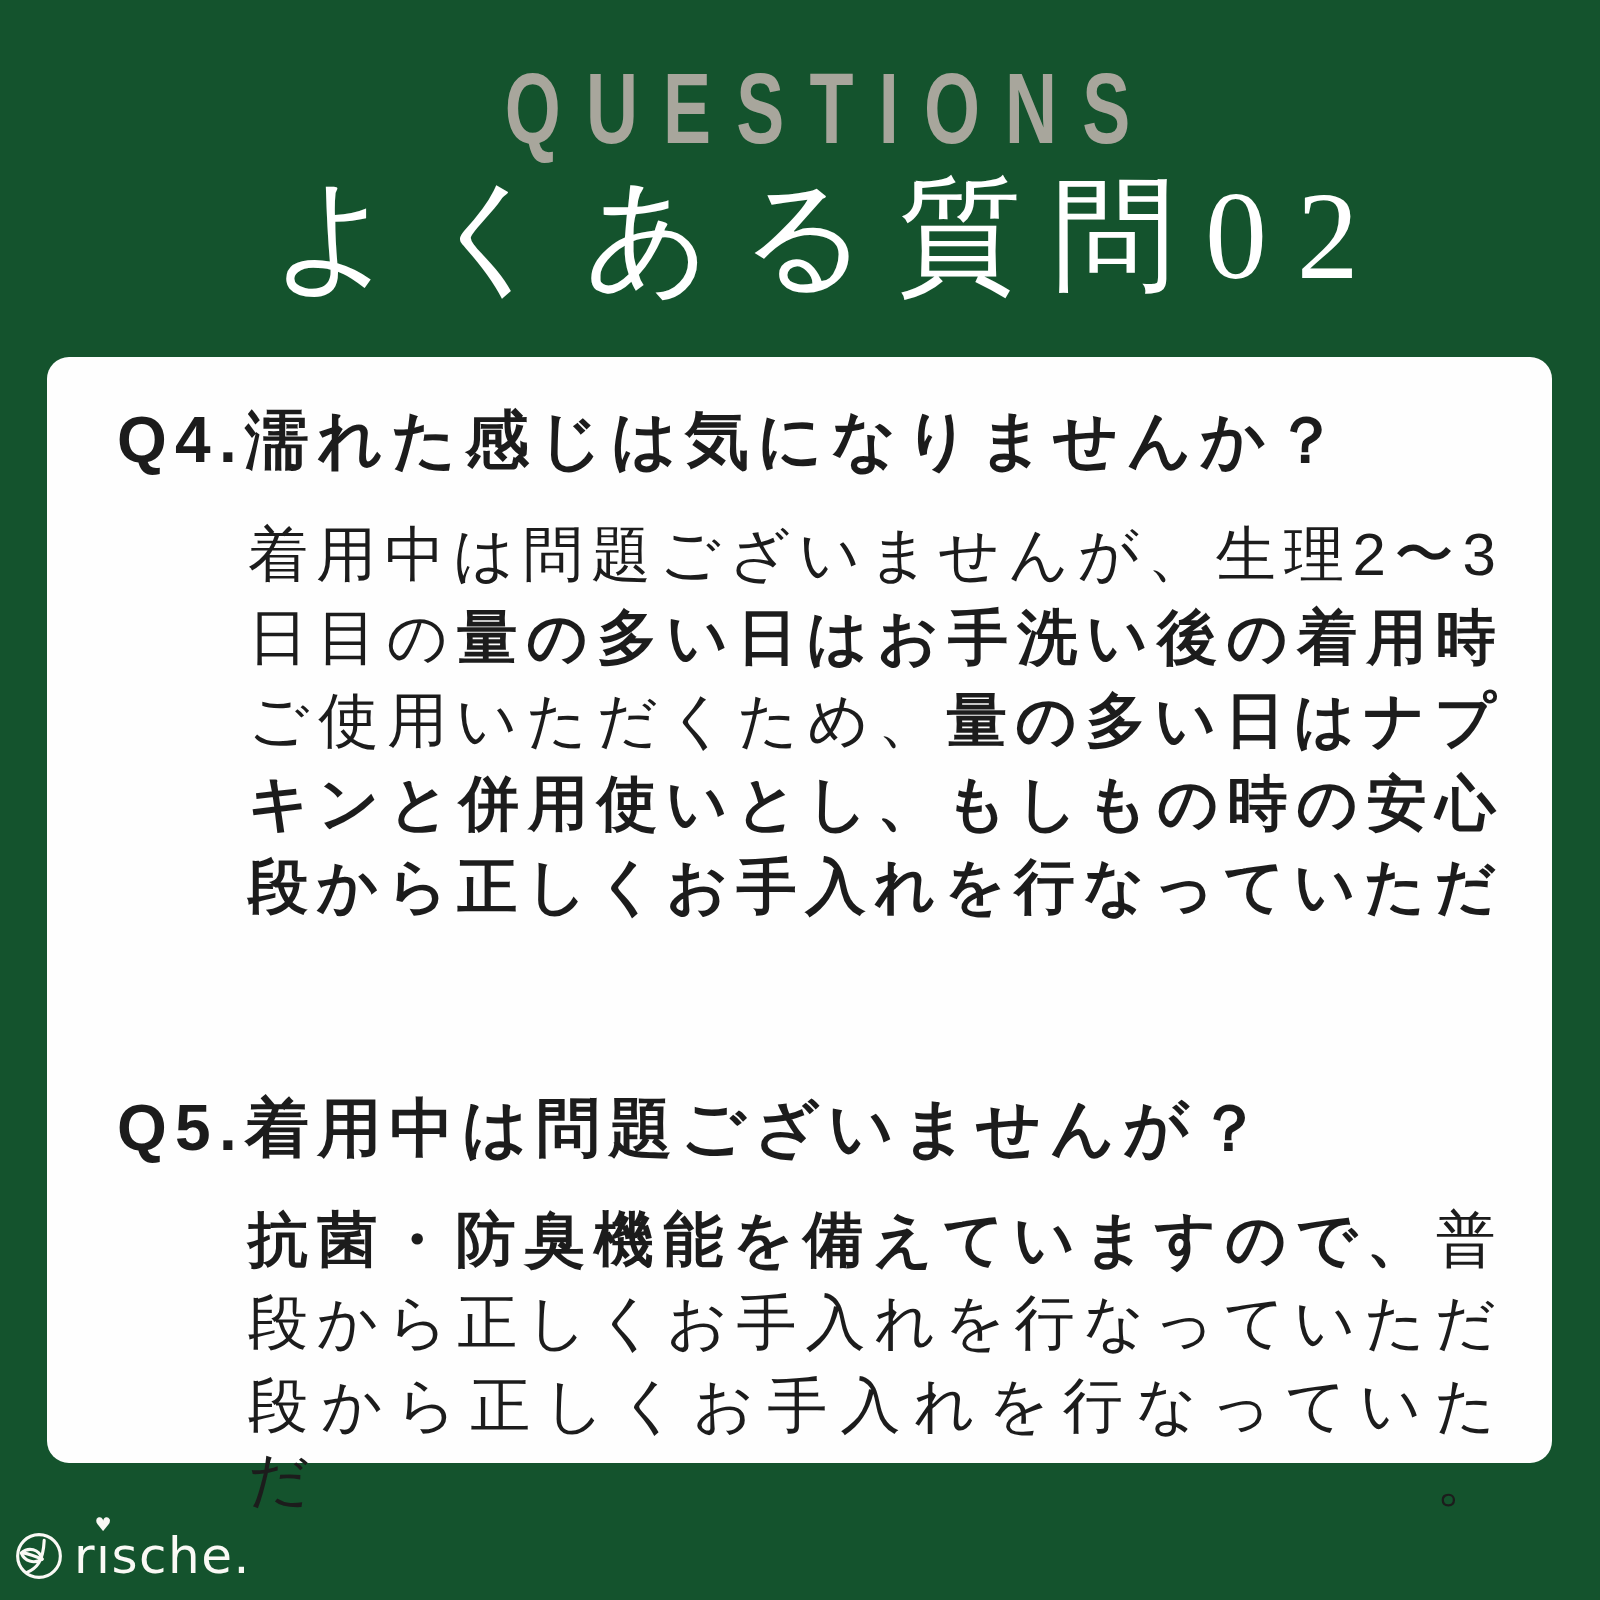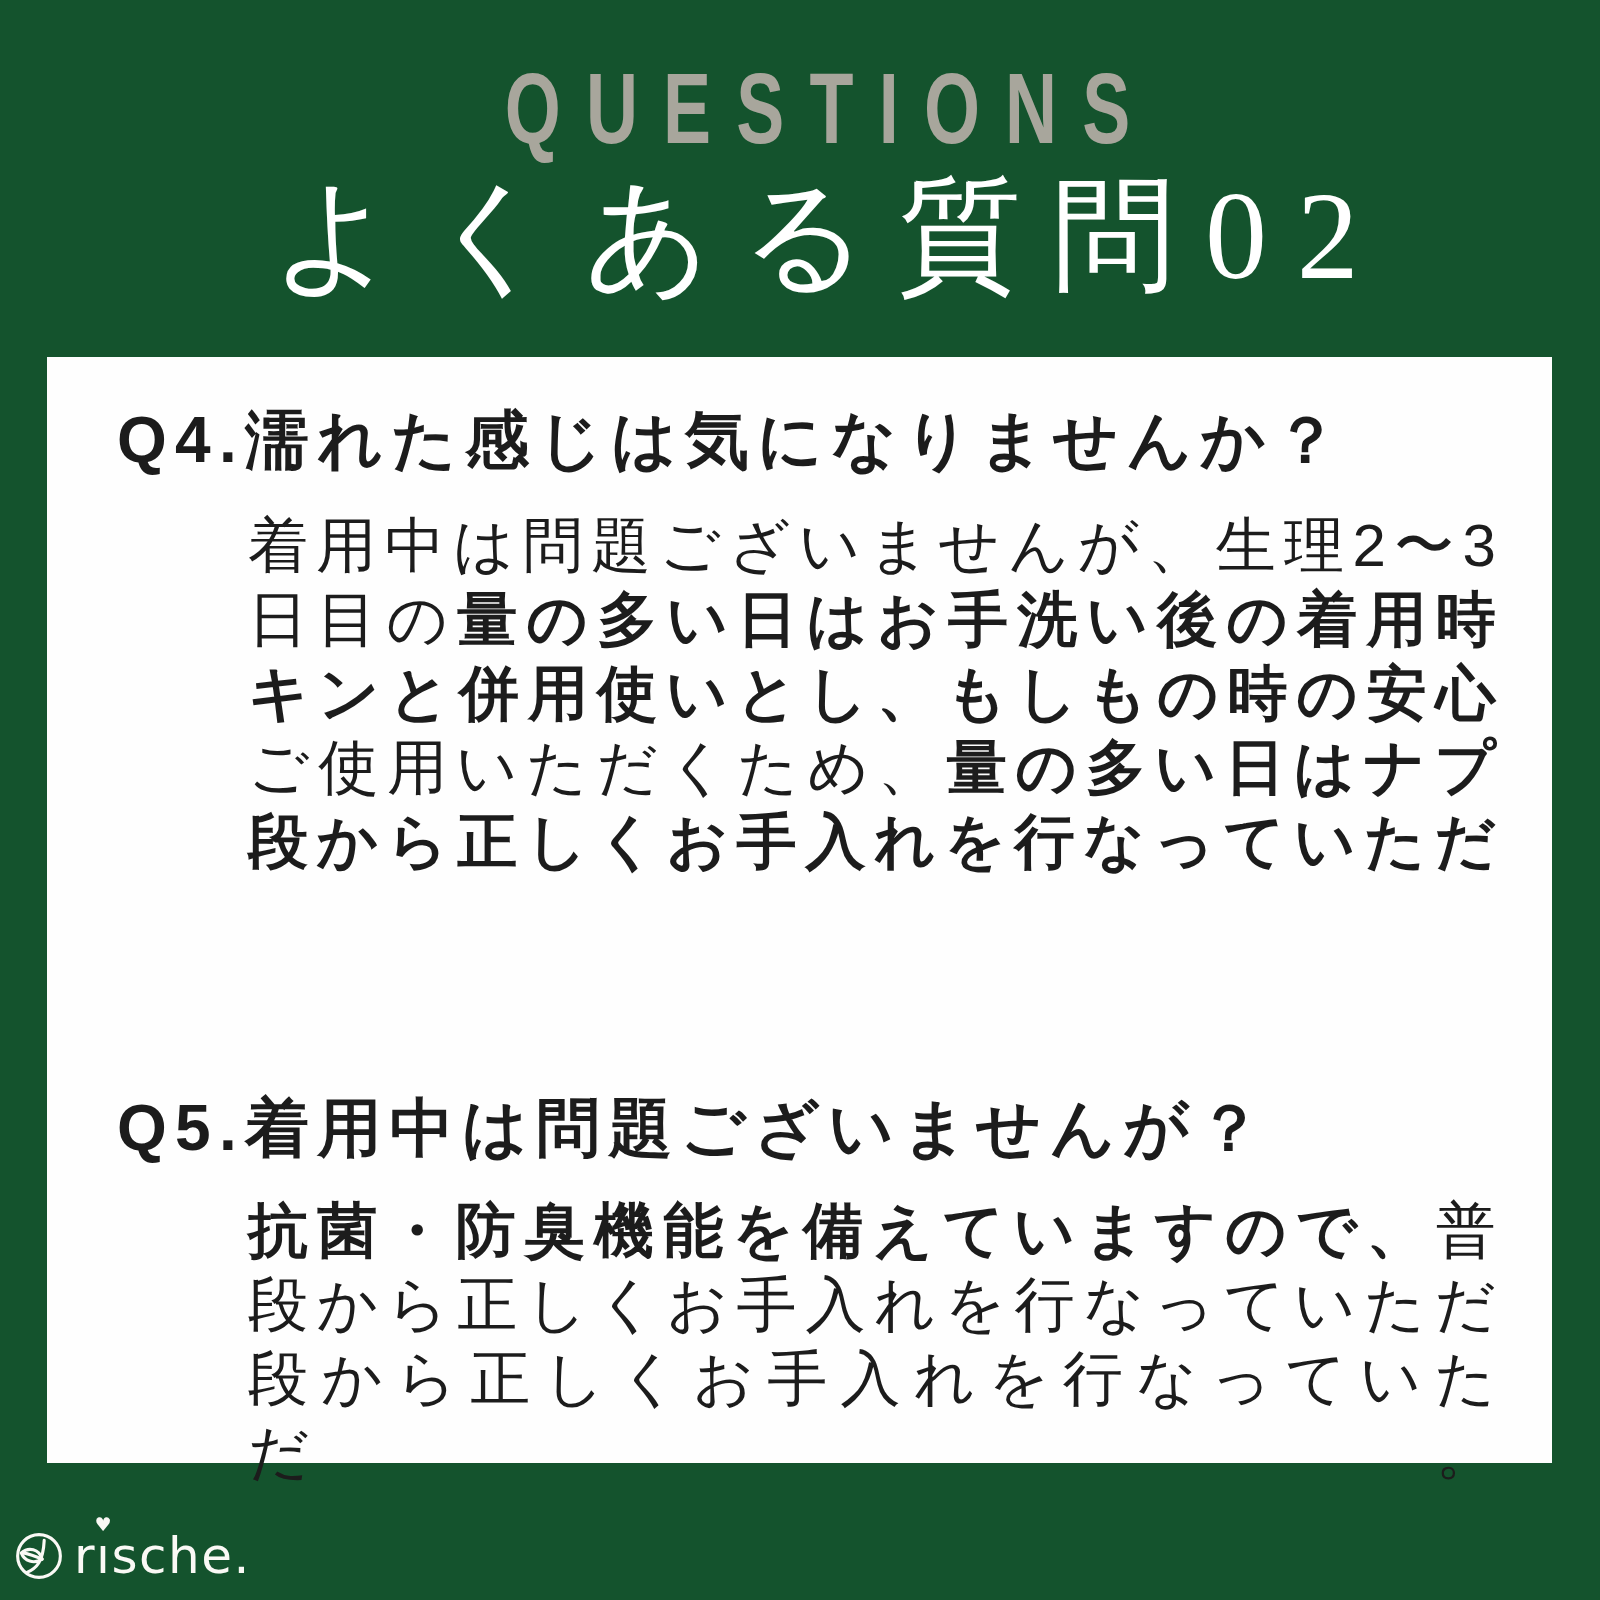--- a/index.html
+++ b/index.html
@@ -35,21 +35,21 @@
   #q4h{top:48px}
   #q5h{top:736px}
   .answer{
     position:absolute;left:201px;width:1255px;
     font-size:60px;line-height:74px;letter-spacing:.12em;
     color:#1C1C1C;
   }
   #q4a{top:152px}
   #q5a{top:837px}
   .aline{height:74px;overflow:visible;}
-  .aline.full{text-align:justify;text-align-last:justify;text-justify:inter-character;}
+  .aline.full{text-align:justify;text-align-last:justify;text-justify:inter-character;margin-top:9px;}
   .aline .b{font-weight:700;}
   .logo{
     position:absolute;left:14px;top:1528px;height:56px;
     display:flex;align-items:center;gap:10px;color:#FAF9F5;
   }
   .logo svg{width:50px;height:50px;display:block;}
   .logo-text{
     font-family:"DejaVu Sans","Liberation Sans",sans-serif;
     font-size:50px;line-height:1;letter-spacing:.03em;font-weight:400;
     white-space:nowrap;
@@ -62,27 +62,27 @@
 </style>
 </head>
 <body>
 
 <div class="canvas" style="background: #14532d;">
 
   <div class="eyebrow" style="color: rgb(168, 166, 156);">QUESTIONS</div>
 
   <div class="title" style="color: rgb(255, 255, 255);">よくある質問02</div>
 
-  <div class="card" style="background: rgb(254, 254, 254);">
+  <div class="card" style="background: rgb(254, 254, 254); border-radius: 22px;">
     <div class="qhead" id="q4h" style="color: rgb(28, 28, 28);">Q4.濡れた感じは気になりませんか？</div>
     <div class="answer" id="q4a" style="color: rgb(28, 28, 28);">
         <div class="aline full"><span>着用中は問題ございませんが、生理2〜3</span></div>
         <div class="aline full"><span>日目の</span><span class="b">量の多い日はお手洗い後の着用時</span></div>
+        <div class="aline full"><span>ご使用いただくため、</span><span class="b">量の多い日はナプ</span></div>
         <div class="aline full"><span class="b">キンと併用使いとし、もしもの時の安心</span></div>
-        <div class="aline full"><span>ご使用いただくため、</span><span class="b">量の多い日はナプ</span></div>
         <div class="aline full"><span class="b">段から正しくお手入れを行なっていただ</span></div>
       </div>
 
     <div class="qhead" id="q5h" style="color: rgb(28, 28, 28);">Q5.着用中は問題ございませんが？</div>
     <div class="answer" id="q5a" style="color: rgb(28, 28, 28);">
         <div class="aline full"><span class="b">抗菌・防臭機能を備えていますので、</span><span>普</span></div>
         <div class="aline full"><span>段から正しくお手入れを行なっていただ</span></div>
         <div class="aline full"><span>段から正しくお手入れを行なっていただ。</span></div>
       </div>
   </div>

